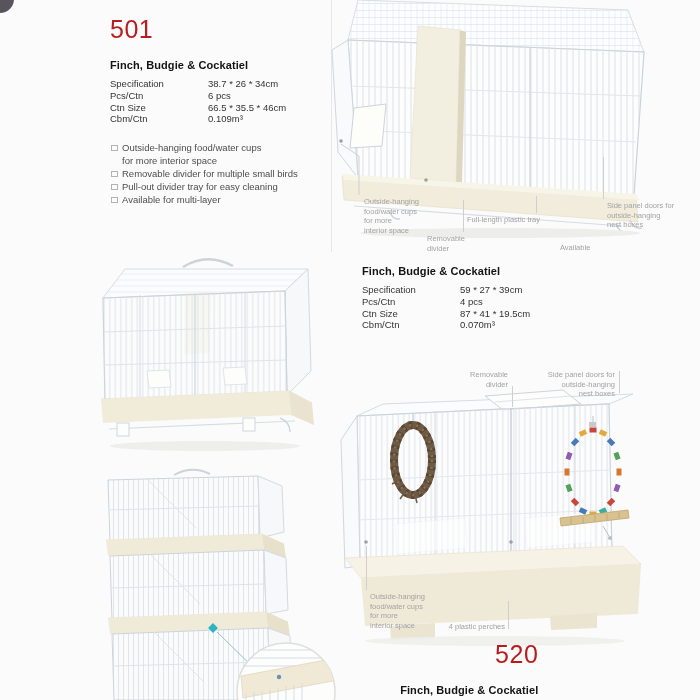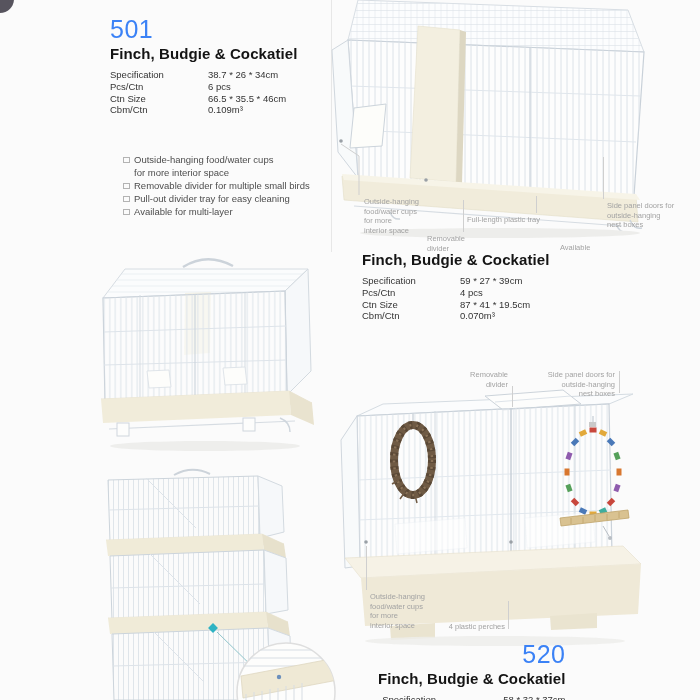--- a/index.html
+++ b/index.html
@@ -4,25 +4,25 @@
 <style>
   html,body{margin:0;padding:0;background:#fff;}
   #page{position:relative;width:700px;height:700px;background:#fbfbfb;overflow:hidden;
         font-family:"Liberation Sans",sans-serif;}
   .abs{position:absolute;}
   
   .corner-dot{position:absolute;left:-14px;top:-15px;width:28px;height:28px;border-radius:50%;
       background:#57545e;}
   .col-line{position:absolute;left:331px;top:0;width:1px;height:252px;background:#e7e7e7;}
   
-  .prod-code{font-size:25px;font-weight:400;color:#3b82f6;letter-spacing:.5px;line-height:26px;}
-  .prod-name{font-size:15px;font-weight:bold;color:#141414;margin-top:3px;letter-spacing:.1px;}
+  .prod-code{font-size:25px;font-weight:400;color:#b91c1c;letter-spacing:.5px;line-height:26px;}
+  .prod-name{font-size:11px;font-weight:bold;color:#141414;margin-top:17px;letter-spacing:.1px;}
   .spec{margin-top:7px;font-size:9.5px;color:#333;}
   .spec-row{display:grid;grid-template-columns:58px auto;line-height:11.8px;gap:40px;}
-  .features{list-style:none;margin:12px;padding:0;width:232px;font-size:9.5px;color:#4d4d4d;
+  .features{list-style:none;margin:0;padding:0;width:232px;font-size:9.5px;color:#4d4d4d;
       line-height:13px;}
   .features li{position:relative;padding-left:11px;white-space:pre-line;}
   .features .bullet{position:absolute;left:0;top:3.5px;width:4.5px;height:4.5px;
       border:1px solid #b3b3b3;background:transparent;}
   
   .ann{position:absolute;font-size:7.5px;line-height:9.6px;color:#a3a3a3;white-space:pre-line;}
   .ann.r{text-align:right;}
   .leader{position:absolute;width:1px;background:#cfcfcf;}
 </style>
 </head>

